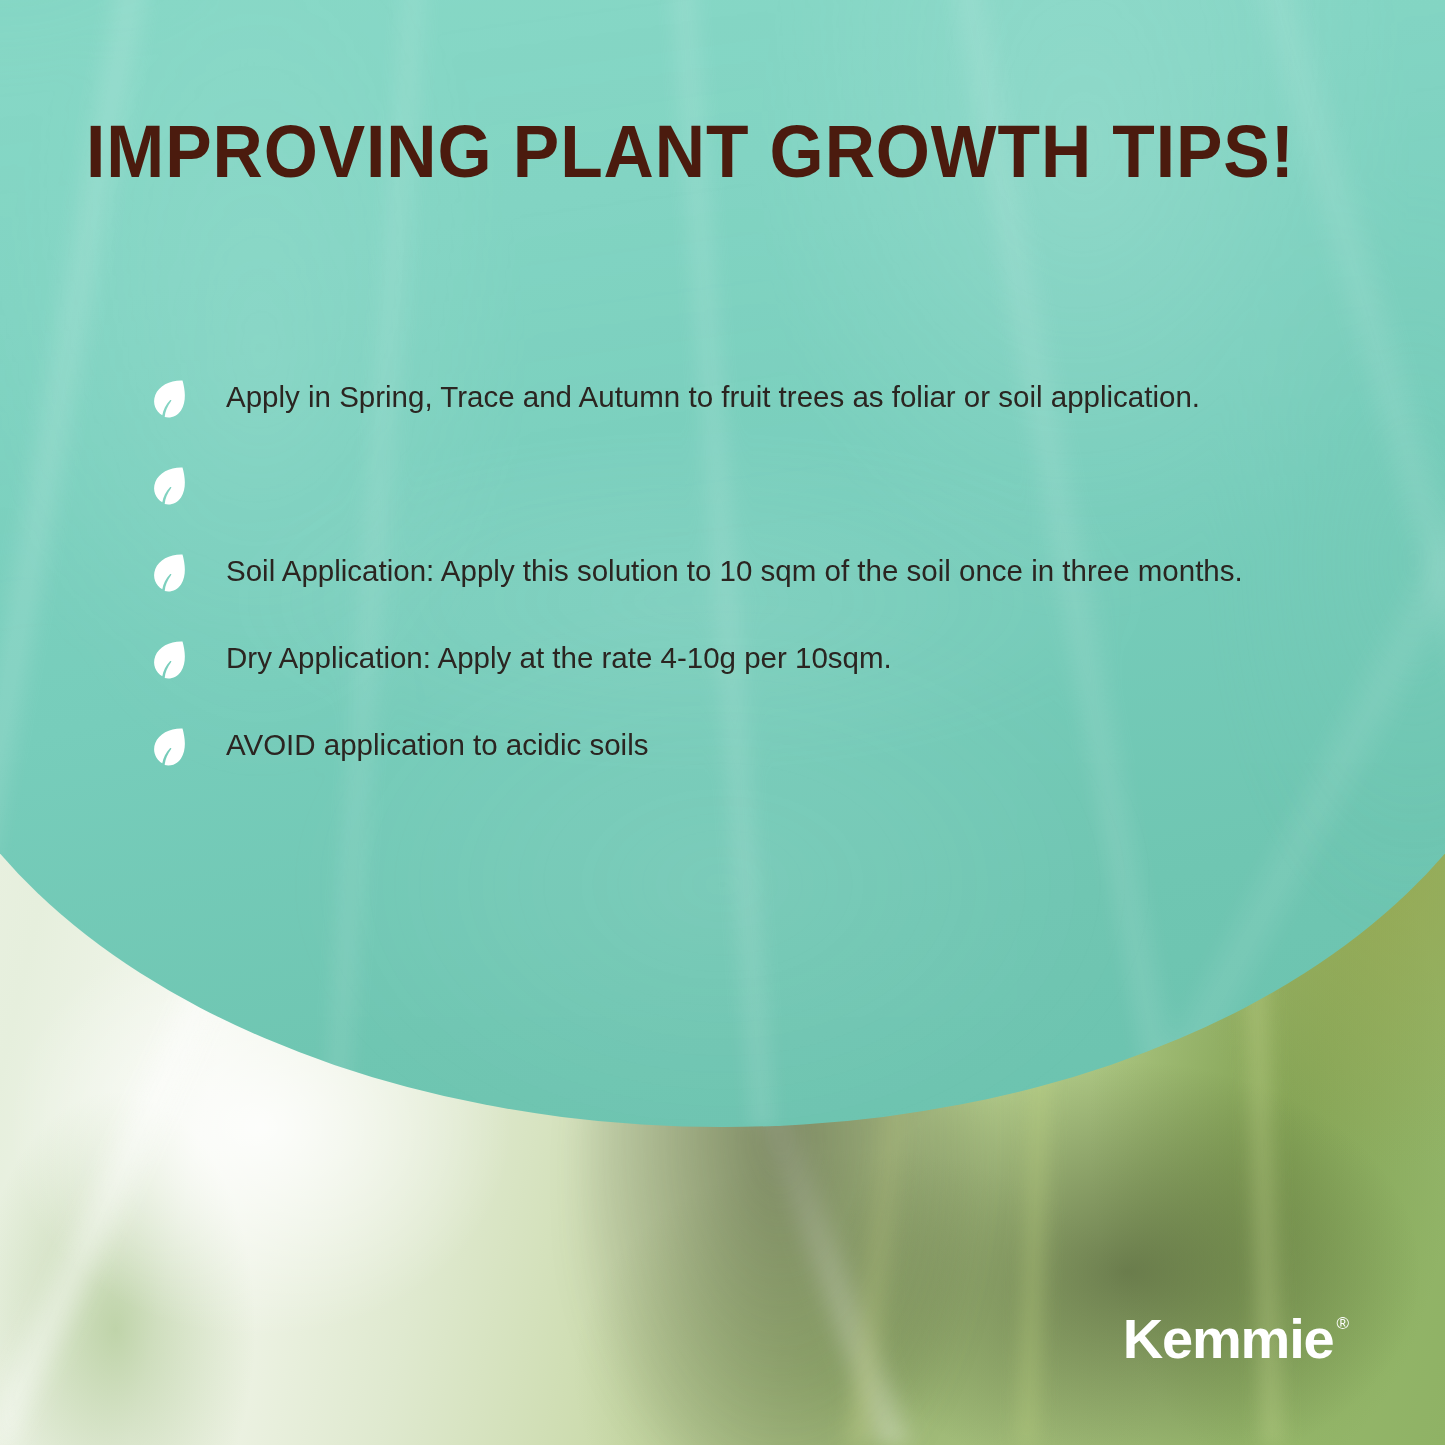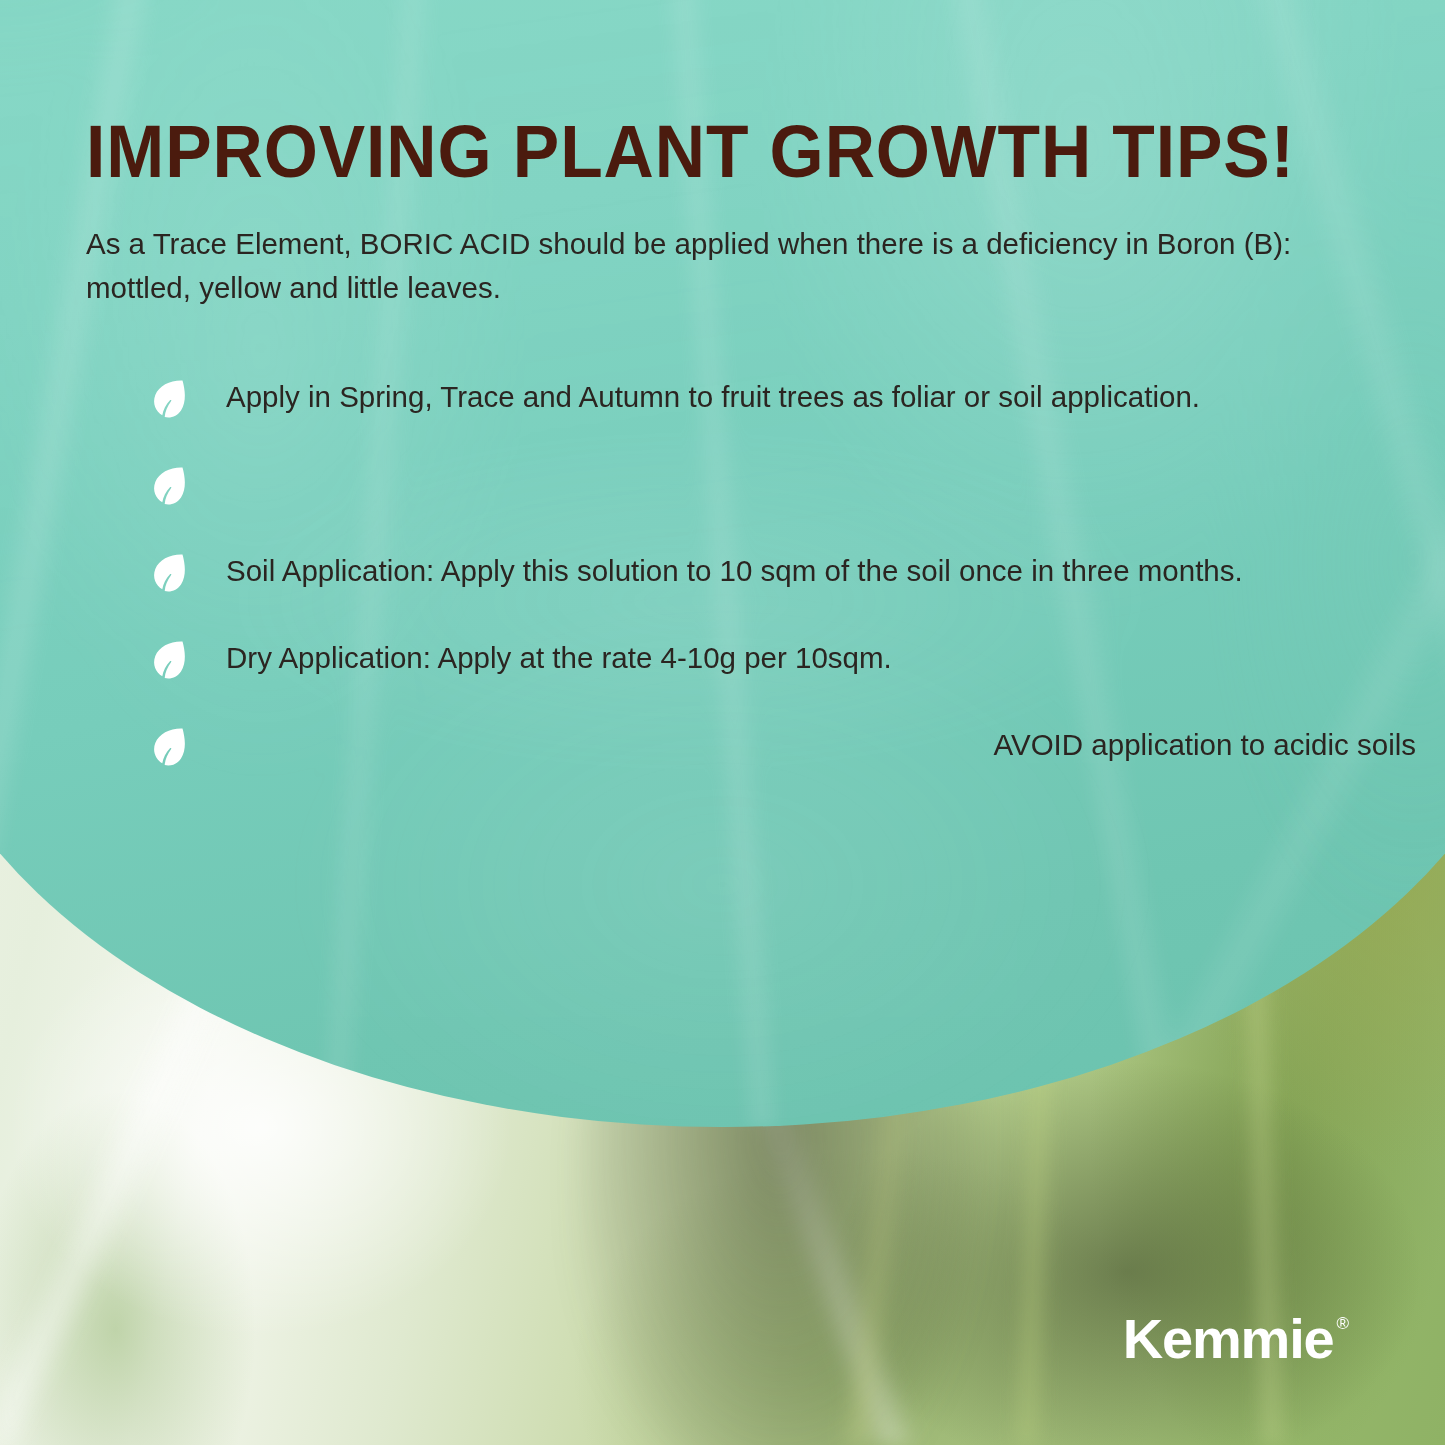--- a/index.html
+++ b/index.html
@@ -149,21 +149,21 @@
     margin: 0;
     padding: 0;
     list-style: none;
   }
   .tip {
     position: relative;
     padding-left: 80px;
     margin-bottom: 39px;
     min-height: 48px;
   }
-  .tip:last-child { margin-bottom: 0; text-align: right; }
+  .tip:last-child { margin-bottom: 0; }
 
   .leaf-icon {
     position: absolute;
     left: 0;
     top: 1px;
     width: 44px;
     height: 44px;
     display: block;
   }
 
@@ -209,21 +209,20 @@
 
   <div class="teal-panel">
     <div class="teal-texture"></div>
     <div class="teal-veins"></div>
   </div>
 
   <div class="content">
 
     <h1 class="title">IMPROVING PLANT GROWTH TIPS!</h1>
 
-    <p class="subtitle">As a Trace Element, BORIC ACID should be applied when there is a deficiency in Boron (B): mottled, yellow and little leaves.</p>
 
     <ul class="tips-list">
 
       <li class="tip">
         <span class="leaf-icon">
           <svg viewBox="0 0 44 44" width="44" height="44" aria-hidden="true">
             <path d="M36.5 4.5C24.5 4.0 13.0 9.5 9.3 19.0c-3.3 8.4 0.6 16.6 7.0 20.2 0.9-5.3 3.6-10.6 7.9-15.1 0.6-0.6 1.5 0.2 1.0 0.9-3.9 5.2-6.1 10.8-6.5 16.1 6.2 1.6 12.6-1.1 16.3-6.6C40.8 25.7 39.0 13.5 36.5 4.5z" fill="#ffffff"></path>
           </svg>
         </span>
         <span class="tip-text">Apply in Spring, Trace and Autumn to fruit trees as foliar or soil application.</span>

